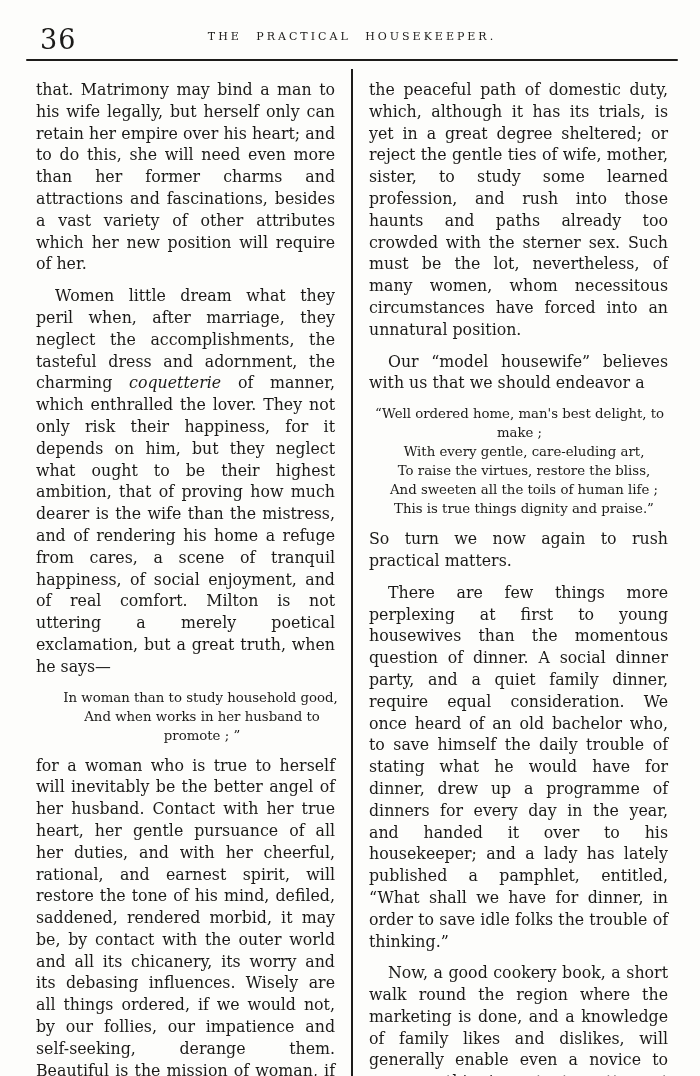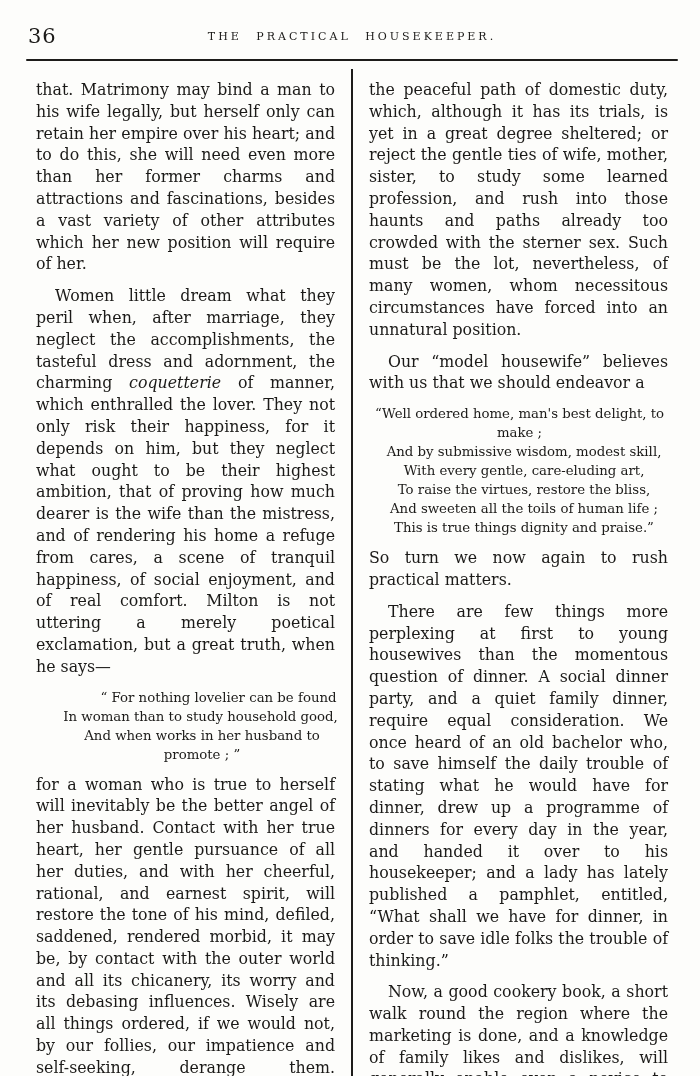--- a/index.html
+++ b/index.html
@@ -8,22 +8,22 @@
     width: 700px; height: 1076px;
     box-sizing: border-box;
     padding: 24px 22px 0 26px;
     background: #fdfdfb;
     color: #1b1a18;
     font-family: "DejaVu Serif", serif;
     overflow: hidden;
   }
   .page-header { position: relative; height: 28px; }
   .page-number {
-    position: absolute; left: 2px; top: 0;
-    font-size: 21px; letter-spacing: 1px;
+    position: absolute; left: 14px; top: 0;
+    font-size: 27px; letter-spacing: 1px;
   }
   .running-title {
     display: block; text-align: center;
     font-size: 11px; letter-spacing: 3px; word-spacing: 8px;
     padding-top: 6px;
   }
   .header-rule { height: 2px; background: #1d1c1a; margin-top: 7px; border-radius: 1px; }
   .columns { display: flex; margin-top: 8px; height: 1009px; overflow: hidden; }
   .column {
     flex: 1 1 0;
@@ -58,36 +58,34 @@
   </header>
 
   <div class="header-rule"></div>
 
   <main class="columns">
 
     <section class="column">
       <p>that.  Matrimony may bind a man to his wife legally, but herself only can retain her empire over his heart; and to do this, she will need even more than her former charms and attractions and fascinations, besides a vast variety of other attributes which her new position will require of her.</p>
       <p class="indent"><span>Women little dream what they peril when, after marriage, they neglect the accomplishments, the tasteful dress and adornment, the charming </span><i>coquetterie</i><span> of manner, which enthralled the lover. They not only risk their happiness, for it depends on him, but they neglect what ought to be their highest ambition, that of proving how much dearer is the wife than the mistress, and of rendering his home a refuge from cares, a scene of tranquil happiness, of social enjoyment, and of real comfort.  Milton is not uttering a merely poetical exclamation, but a great truth, when he says—</span></p>
       <div class="verse verse-left">
-        <div class="vl0">“ For nothing lovelier can be found</div>
         <div class="vl1">In woman than to study household good,</div>
         <div class="vl2">And when works in her husband to promote ; ”</div>
       </div>
       <p>for a woman who is true to herself will inevitably be the better angel of her husband.  Contact with her true heart, her gentle pursuance of all her duties, and with her cheerful, rational, and earnest spirit, will restore the tone of his mind, defiled, saddened, rendered morbid, it may be, by contact with the outer world and all its chicanery, its worry and its debasing influences.  Wisely are all things ordered, if we would not, by our follies, our impatience and self-seeking, derange them.  Beautiful is the mission of woman, if she would but see it in all its holiness and brightness.</p>
       <p class="indent">Those who have a home which they can make happy, will not sigh for contact with the outer world, to be permitted to wrestle and contend among its fierce trials and the fiercer spirits that struggle there for daily bread; or despise</p>
     </section>
 
     <div class="col-rule"></div>
 
     <section class="column">
       <p>the peaceful path of domestic duty, which, although it has its trials, is yet in a great degree sheltered; or reject the gentle ties of wife, mother, sister, to study some learned profession, and rush into those haunts and paths already too crowded with the sterner sex.  Such must be the lot, nevertheless, of many women, whom necessitous circumstances have forced into an unnatural position.</p>
       <p class="indent">Our “model housewife” believes with us that we should endeavor a</p>
       <div class="verse verse-right">
         <div class="vr0">“Well ordered home, man's best delight, to make ;</div>
-        <div class="vr1">And by submissive wisdom, modest skill,</div>
         <div class="vr2">With every gentle, care-eluding art,</div>
         <div class="vr3">To raise the virtues, restore the bliss,</div>
         <div class="vr4">And sweeten all the toils of human life ;</div>
         <div class="vr5">This is true things dignity and praise.”</div>
       </div>
       <p>So turn we now again to rush practical matters.</p>
       <p class="indent">There are few things more perplexing at first to young housewives than the momentous question of dinner.  A social dinner party, and a quiet family dinner, require equal consideration.  We once heard of an old bachelor who, to save himself the daily trouble of stating what he would have for dinner, drew up a programme of dinners for every day in the year, and handed it over to his housekeeper; and a lady has lately published a pamphlet, entitled, “What shall we have for dinner, in order to save idle folks the trouble of thinking.”</p>
       <p class="indent">Now, a good cookery book, a short walk round the region where the marketing is done, and a knowledge of family likes and dislikes, will generally enable even a novice to arrange this important matter, at least so far as the ordering goes, the cooking being another consideration.  Joints should always, when weather permits, be purchased fresh, and then hung as long as is deemed requisite to fit them for eating.  A knowledge of the sauces and condiments appropriate to every dish, is a subject well worth attention.  The cooking of vegetables is an</p>
     </section>
 

